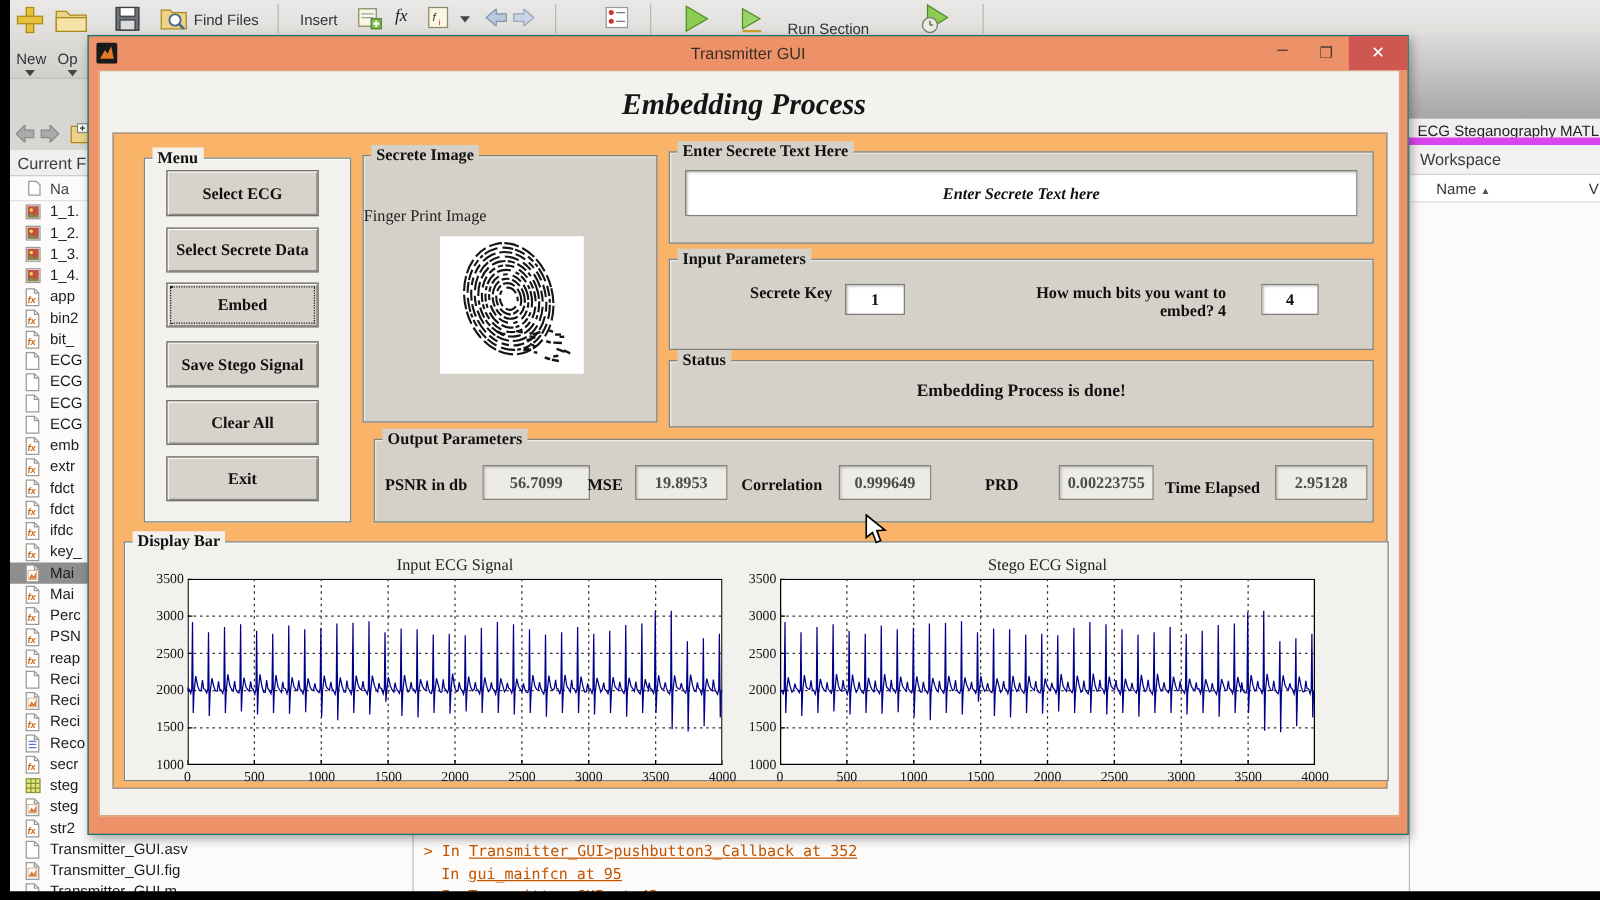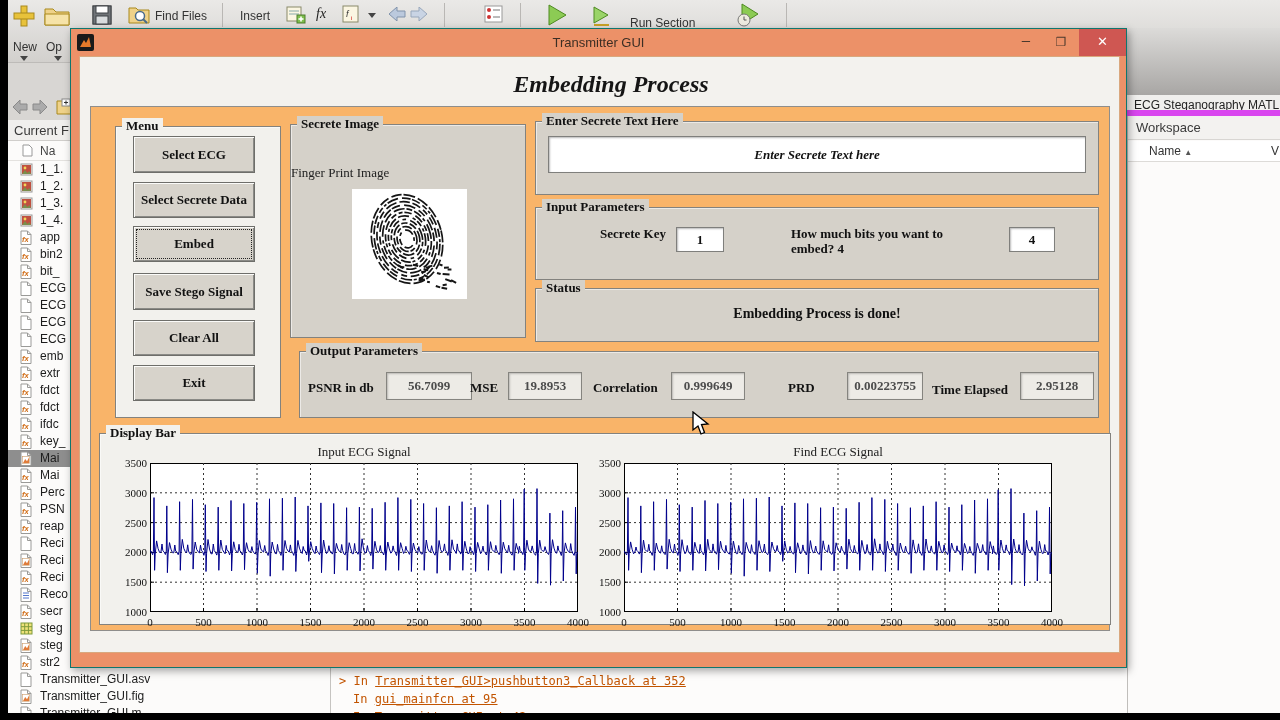--- a/index.html
+++ b/index.html
@@ -35,21 +35,21 @@
           font-size:12px;color:#333;line-height:20px;}
   
   #gui{left:70px;top:28px;width:1057px;height:640px;background:#EC9168;border:1px solid #0f766e;box-sizing:border-box;
        box-shadow:2px 3px 8px rgba(0,0,0,0.35);}
   #titlebar{left:0;top:0;width:100%;height:27px;}
   #gtitle{width:100%;text-align:center;font-size:13px;color:#3C2E24;line-height:27px;}
   .winbtn{top:0;height:27px;text-align:center;color:#4A382C;}
   #closebtn{background:#CF5752;color:#FFF;}
   #guibody{left:8px;top:27px;width:1041px;height:597px;background:#F3F2EE;border:1px solid #D9A87E;box-sizing:border-box;}
   #heading{left:0;top:14px;width:1030px;text-align:center;font-family:"Liberation Serif",serif;
-           font-style:italic;font-weight:bold;font-size:24px;color:#151515;margin-left:16px;}
+           font-style:italic;font-weight:bold;font-size:24px;color:#151515;}
   #orange{left:10px;top:49px;width:1020px;height:525px;background:#F9B469;border:1px solid #8E8E8C;box-sizing:border-box;}
   .groupbox{position:absolute;border:1px solid #83827E;box-shadow:inset 1px 1px 0 rgba(255,255,255,.55);}
   .gb-label{position:absolute;top:-9px;left:6px;padding:0 4px;font-family:"Liberation Serif",serif;
             font-weight:bold;font-size:13px;color:#111;white-space:nowrap;}
   .graybg{background:#D5D1C9;}
   .litebg{background:#F2F1ED;}
   .mbtn{position:absolute;left:17px;width:122px;background:#D7D3CB;border:1px solid #6E6E6A;
         box-shadow:inset 1px 1px 0 #FBFBF9, inset -1px -1px 0 #8A8A86;
         font-family:"Liberation Serif",serif;font-weight:bold;font-size:13px;color:#111;
         text-align:center;box-sizing:border-box;cursor:default;}
@@ -531,21 +531,21 @@
 
         <div class="groupbox graybg" style="left:444px;top:14px;width:562px;height:72px">
           <span class="gb-label graybg">Enter Secrete Text Here</span>
           <div class="abs sunken" style="left:12px;top:14px;width:538px;height:37px;text-align:center;line-height:35px;font-family:'Liberation Serif',serif;font-weight:bold;font-style:italic;font-size:13px;color:#111">Enter Secrete Text here</div>
         </div>
 
         <div class="groupbox graybg" style="left:444px;top:100px;width:562px;height:71px">
           <span class="gb-label graybg">Input Parameters</span>
           <div class="abs serifb" style="left:60px;top:18px;width:74px;text-align:center;font-size:13px;line-height:15px">Secrete Key</div>
           <div class="abs sunken serifb" style="left:140px;top:19px;width:48px;height:25px;text-align:center;line-height:23px;font-size:13px">1</div>
-          <div class="abs serifb" style="left:255px;top:18px;width:190px;text-align:left;font-size:13px;line-height:15px">How much bits you want to embed? 4</div>
+          <div class="abs serifb" style="left:255px;top:18px;width:190px;text-align:right;font-size:13px;line-height:15px">How much bits you want to embed? 4</div>
           <div class="abs sunken serifb" style="left:473px;top:19px;width:46px;height:25px;text-align:center;line-height:23px;font-size:13px">4</div>
         </div>
 
         <div class="groupbox graybg" style="left:444px;top:181px;width:562px;height:52px">
           <span class="gb-label graybg">Status</span>
           <div class="abs serifb" style="left:0;top:17px;width:100%;text-align:center;font-size:14px">Embedding Process is done!</div>
         </div>
 
         <div class="groupbox graybg" style="left:208px;top:244px;width:798px;height:65px">
           <span class="gb-label graybg">Output Parameters</span>
@@ -605,21 +605,21 @@
               <div class="xtick" style="left: 66.5px; top: 174px;">500</div>
               <div class="xtick" style="left: 120px; top: 174px;">1000</div>
               <div class="xtick" style="left: 173.5px; top: 174px;">1500</div>
               <div class="xtick" style="left: 227px; top: 174px;">2000</div>
               <div class="xtick" style="left: 280.5px; top: 174px;">2500</div>
               <div class="xtick" style="left: 334px; top: 174px;">3000</div>
               <div class="xtick" style="left: 387.5px; top: 174px;">3500</div>
               <div class="xtick" style="left: 441px; top: 174px;">4000</div>
             </div>
           <div class="plot" id="plot1" style="left:494px;top:8px">
-              <div class="ptitle">Find ECG Signal</div>
+              <div class="ptitle">Stego ECG Signal</div>
               <svg style="position:absolute;left:30px;top:21px" width="428" height="149">
                 <rect x="0.5" y="0.5" width="427" height="148" fill="#FFFFFF" stroke="#000"></rect>
                 <line x1="0" y1="149" x2="0" y2="145" stroke="#000"></line>
                 <line x1="53.5" y1="0" x2="53.5" y2="149" stroke="#333" stroke-width="1" stroke-dasharray="2,3"></line>
                 <line x1="53.5" y1="149" x2="53.5" y2="145" stroke="#000"></line>
                 <line x1="107" y1="0" x2="107" y2="149" stroke="#333" stroke-width="1" stroke-dasharray="2,3"></line>
                 <line x1="107" y1="149" x2="107" y2="145" stroke="#000"></line>
                 <line x1="160.5" y1="0" x2="160.5" y2="149" stroke="#333" stroke-width="1" stroke-dasharray="2,3"></line>
                 <line x1="160.5" y1="149" x2="160.5" y2="145" stroke="#000"></line>
                 <line x1="214" y1="0" x2="214" y2="149" stroke="#333" stroke-width="1" stroke-dasharray="2,3"></line>

